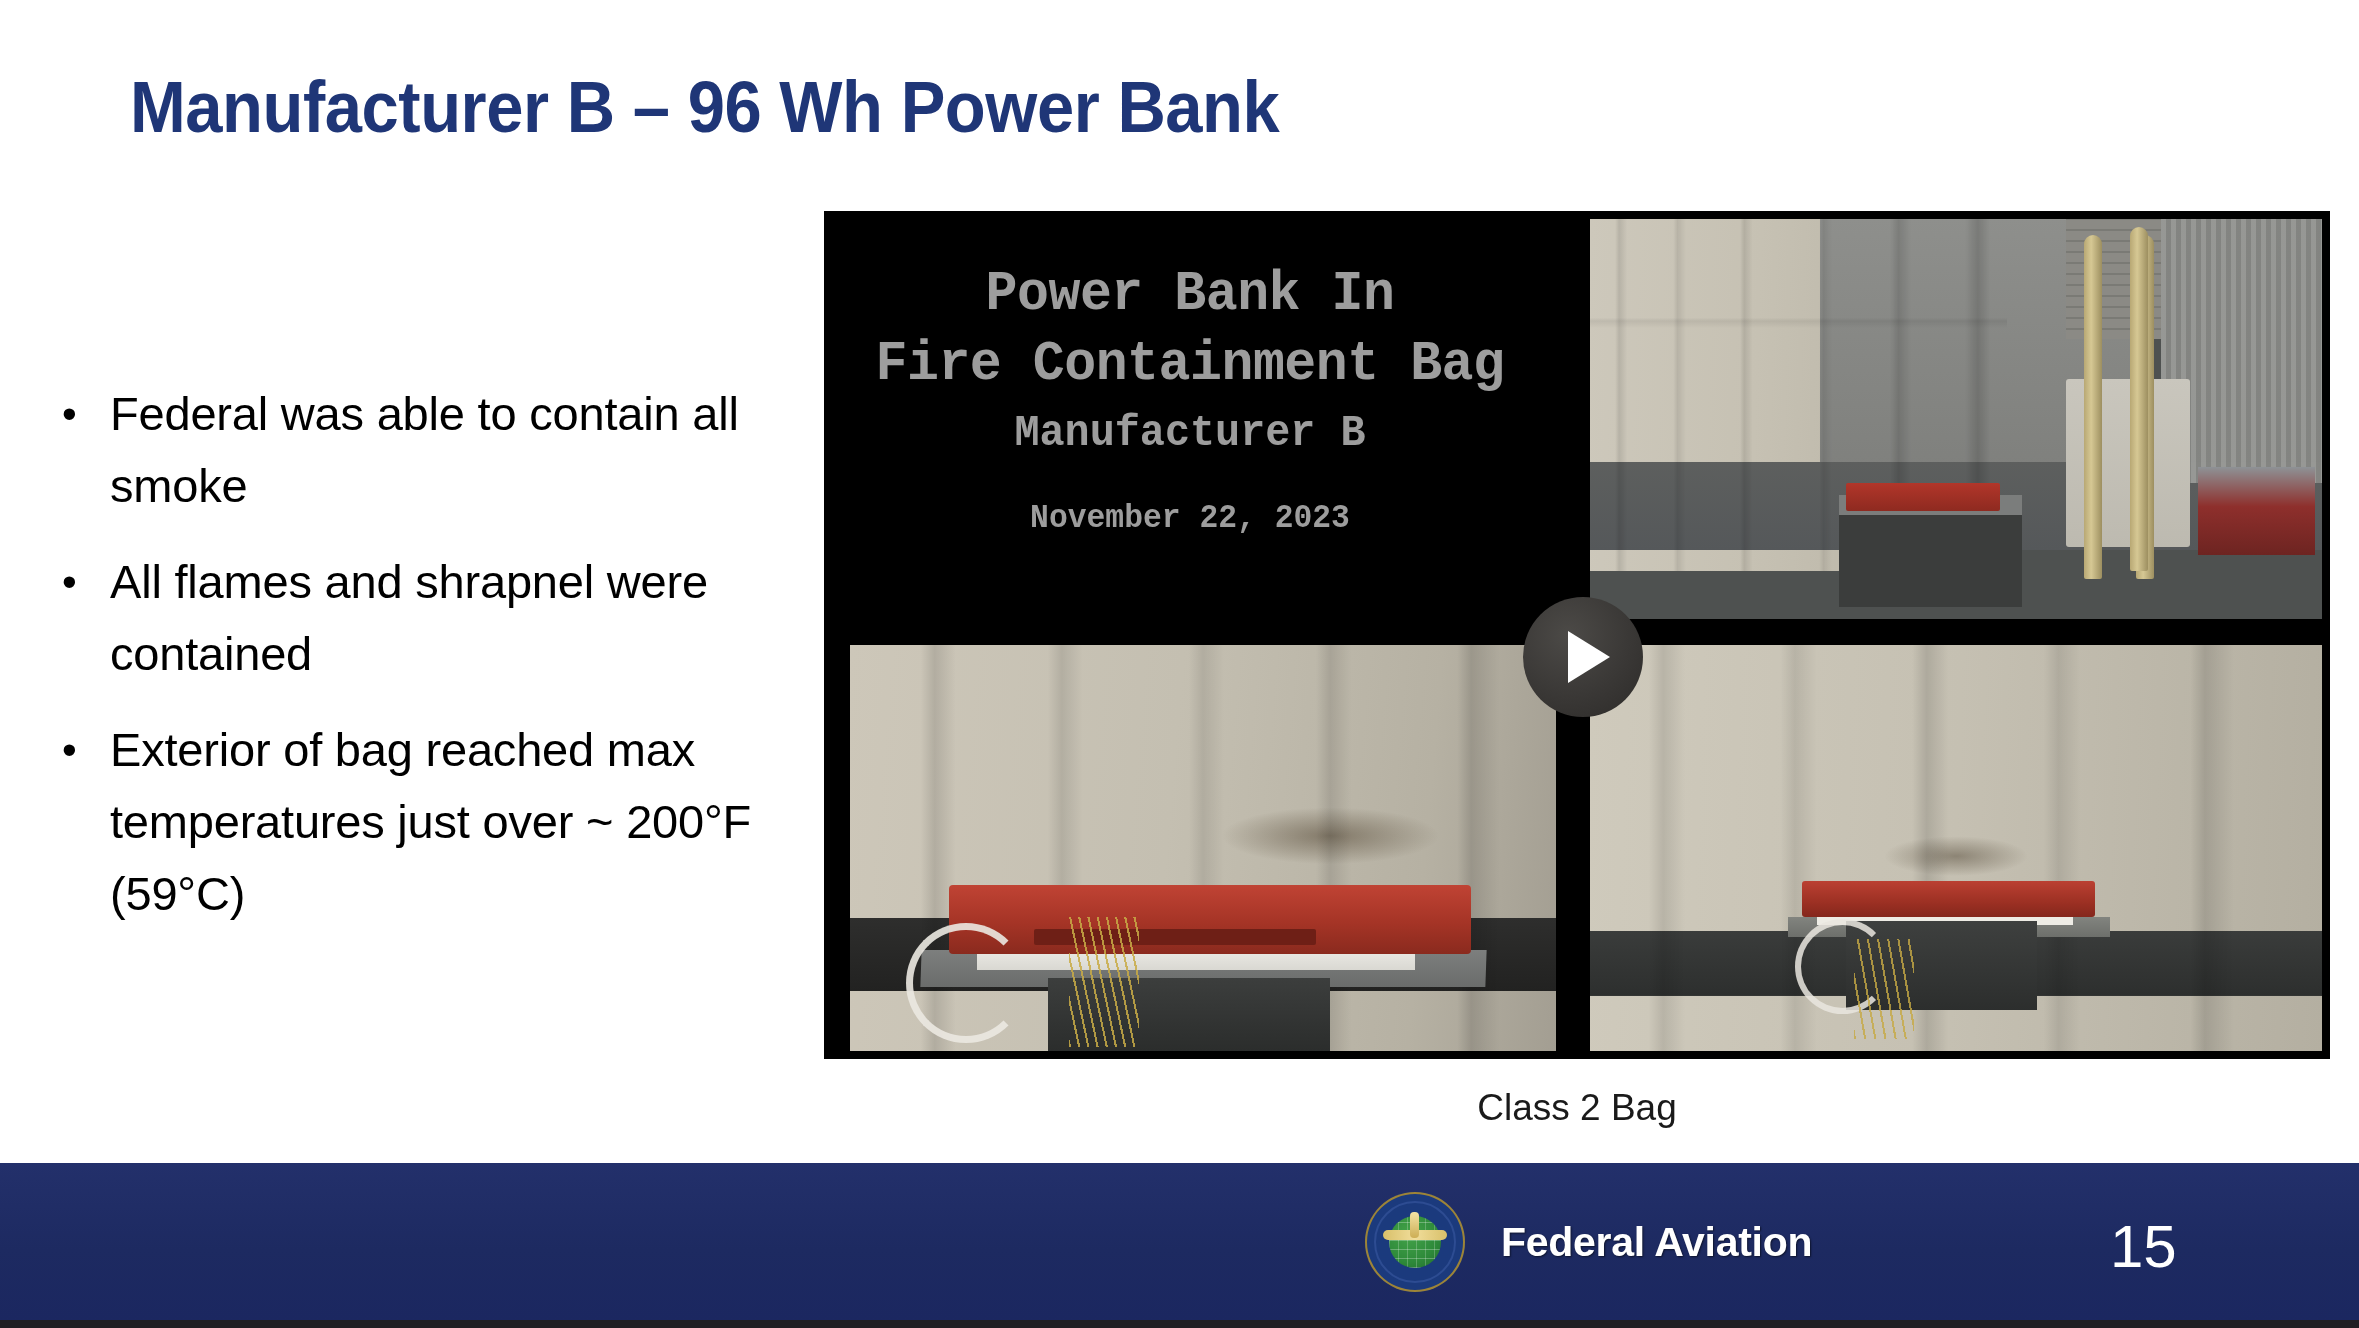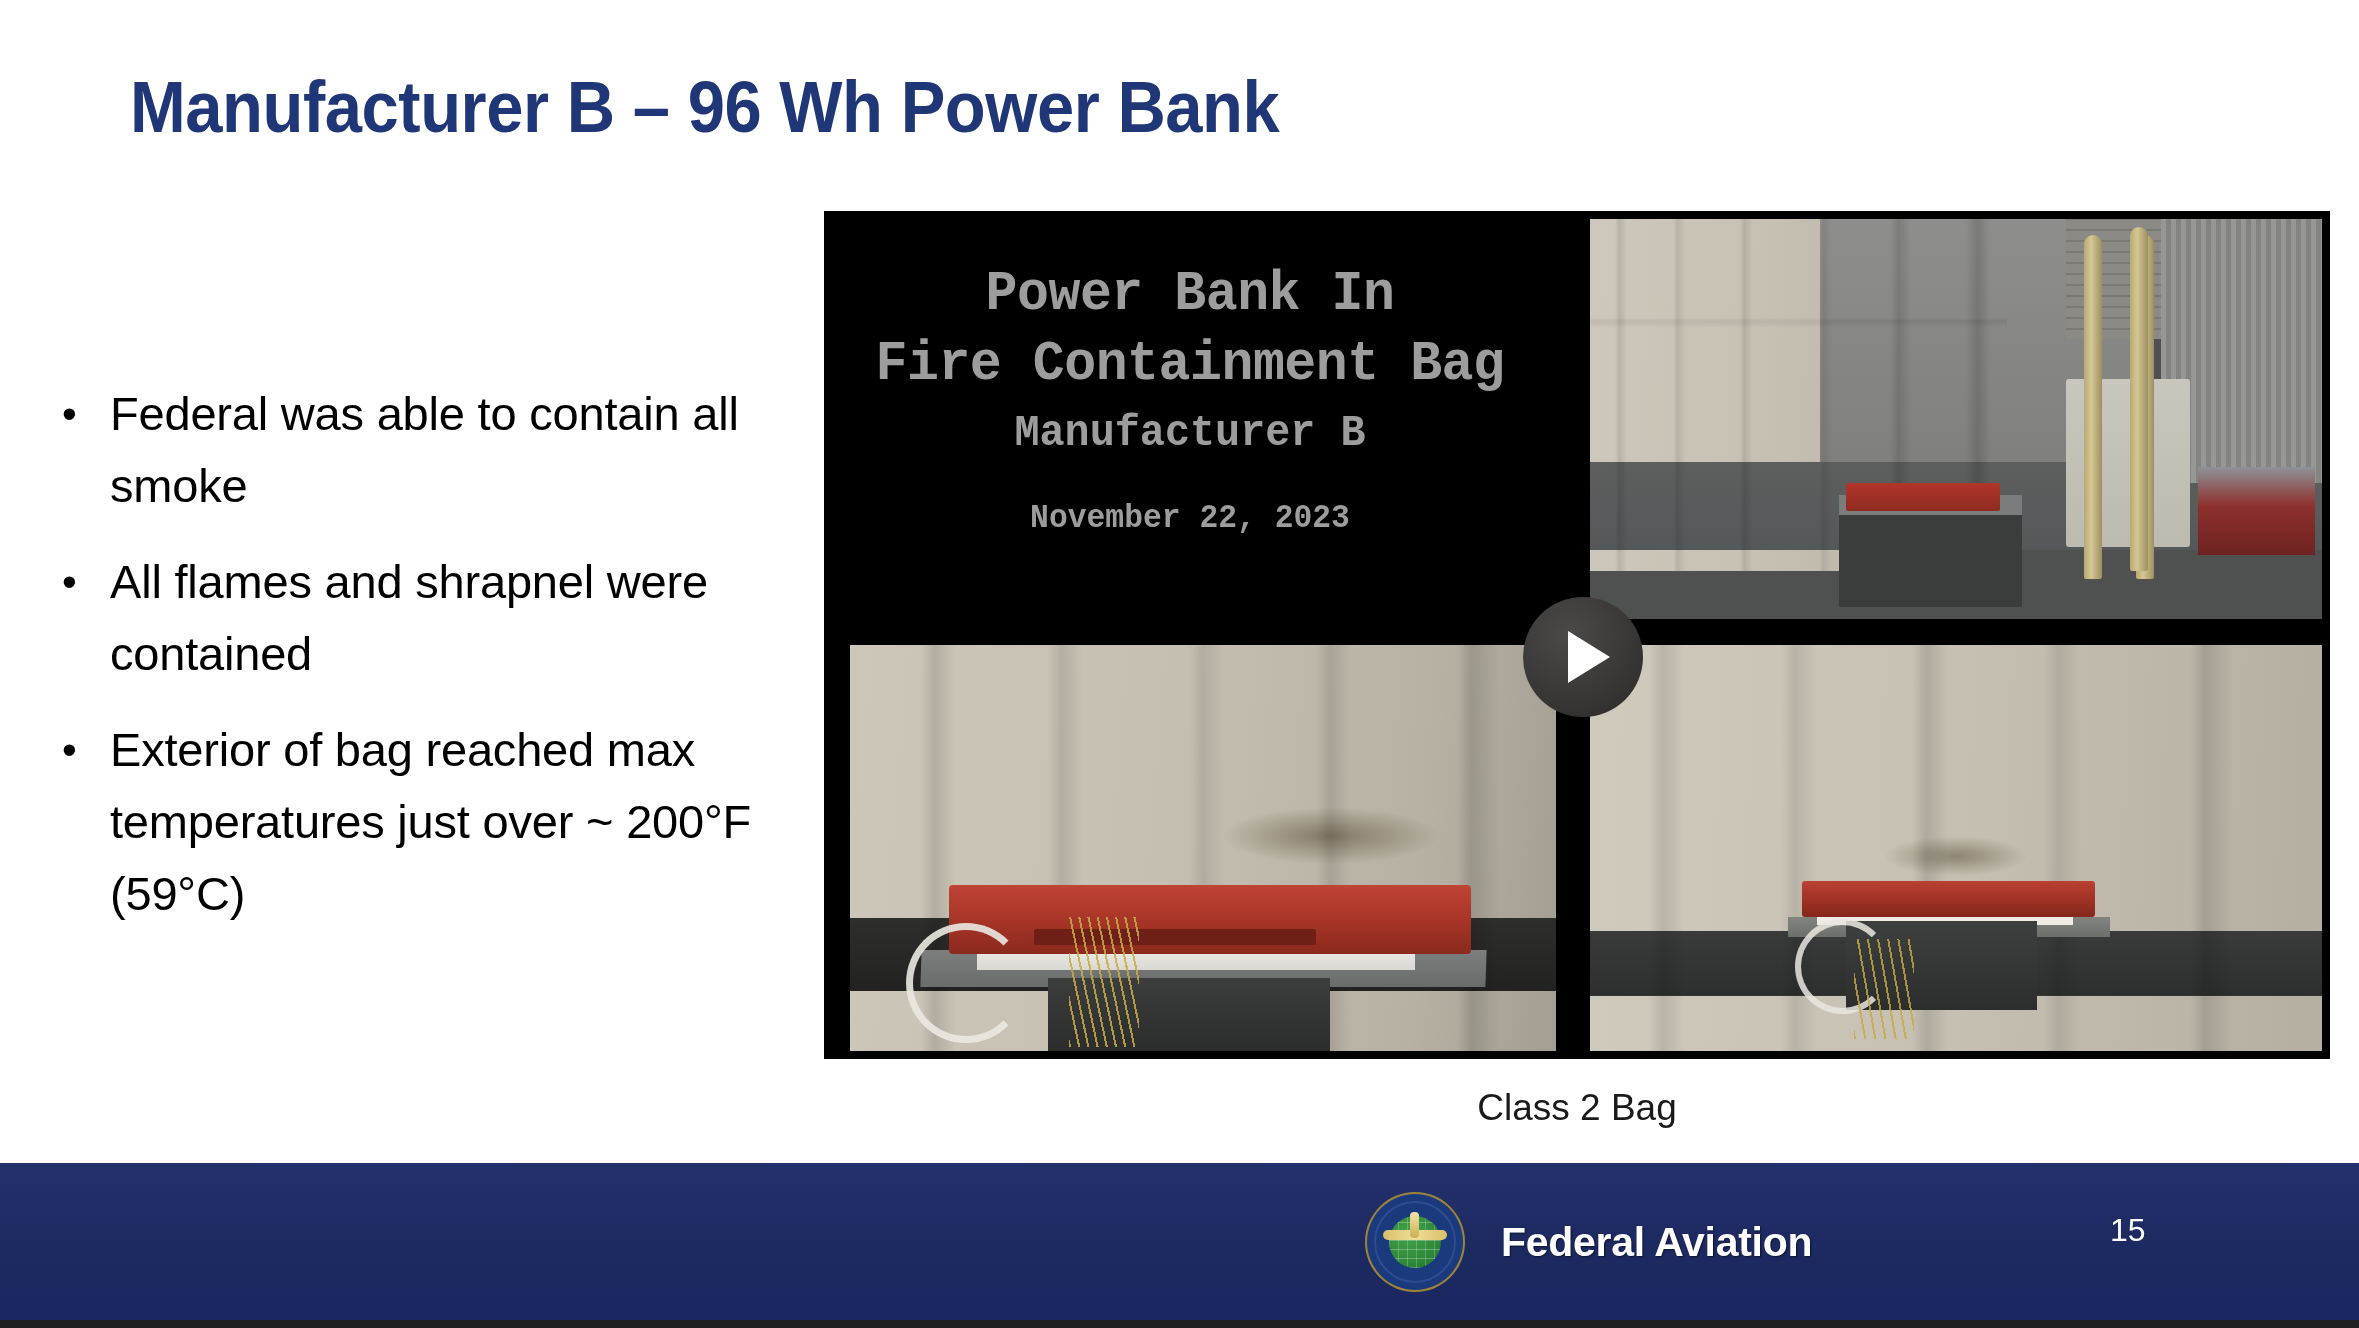--- a/index.html
+++ b/index.html
@@ -389,21 +389,21 @@
     font-weight: bold;
     line-height: 46px;
     letter-spacing: -0.3px;
     text-shadow: 1px 1px 2px rgba(0,0,0,.55);
   }
   .page-number {
     position: absolute;
     left: 2110px;
     top: 1212px;
     color: #ffffff;
-    font-size: 32px;
+    font-size: 60px;
     font-weight: normal;
   }
 </style>
 </head>
 <body>
 
 <div class="slide">
 
   <div class="slide-title">Manufacturer B – 96 Wh Power Bank</div>
 

